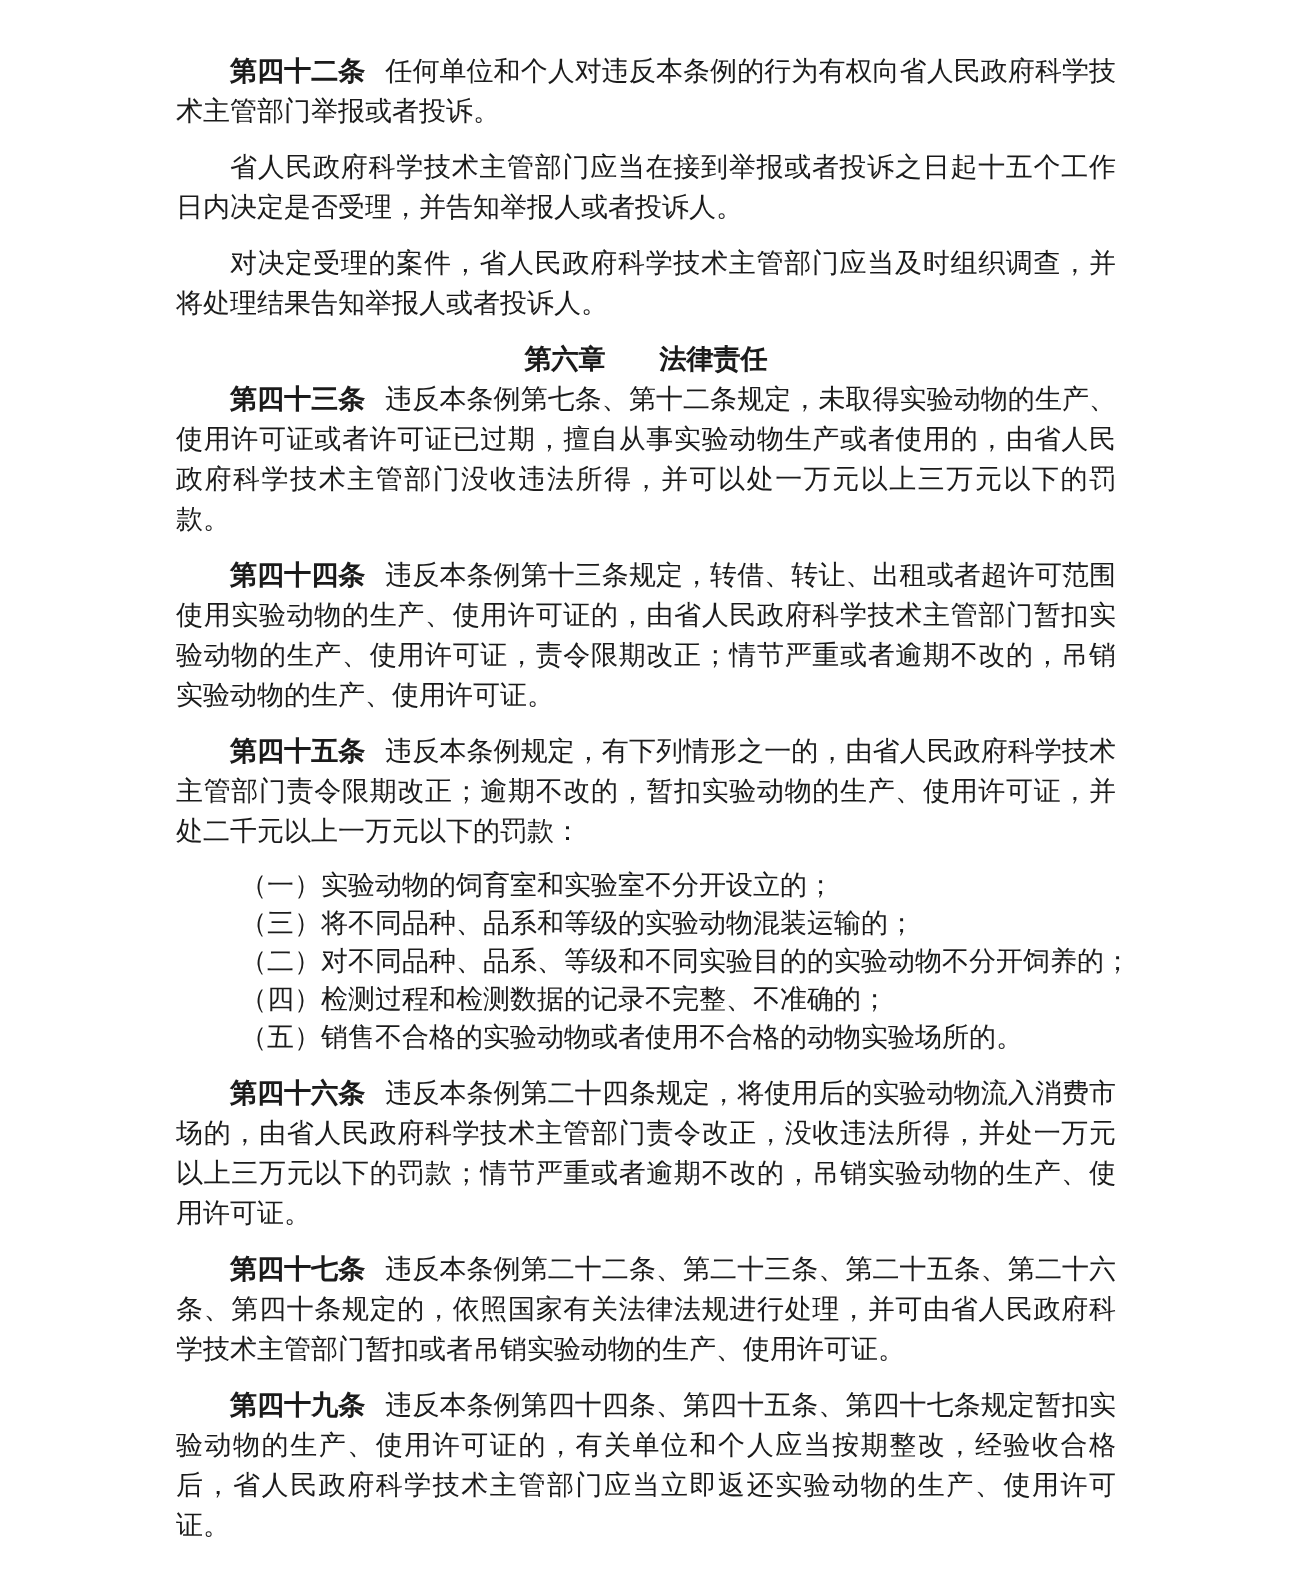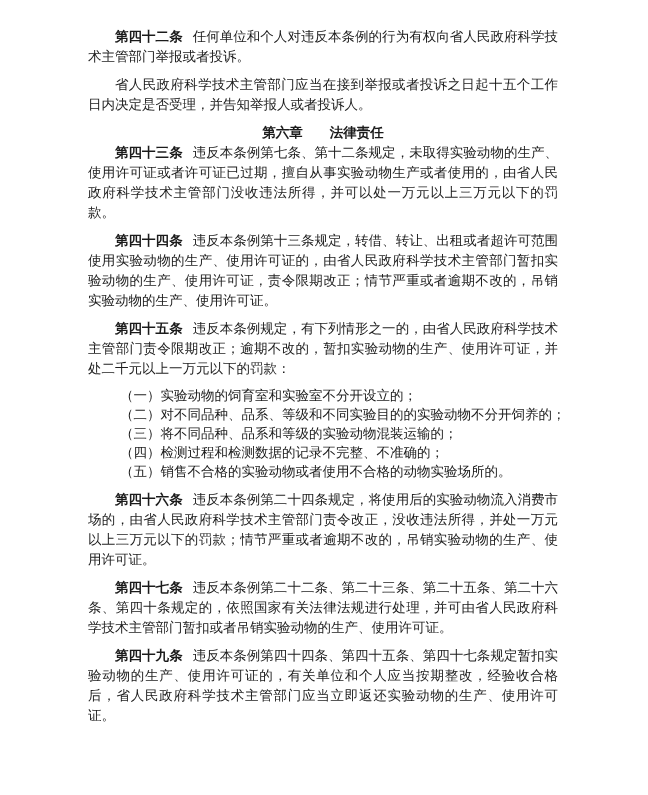--- a/index.html
+++ b/index.html
@@ -56,33 +56,34 @@
 </style>
 </head>
 <body>
 
 <div class="page">
 
   <p class="para"><span class="num">第四十二条</span><span>任何单位和个人对违反本条例的行为有权向省人民政府科学技术主管部门举报或者投诉。</span></p>
 
   <p class="para">省人民政府科学技术主管部门应当在接到举报或者投诉之日起十五个工作日内决定是否受理，并告知举报人或者投诉人。</p>
 
+  <p class="para">对决定受理的案件，省人民政府科学技术主管部门应当及时组织调查，并将处理结果告知举报人或者投诉人。</p>
 
   <p class="chapter"><span class="chapter-num">第六章</span><span class="chapter-title">法律责任</span></p>
 
   <p class="para"><span class="num">第四十三条</span><span>违反本条例第七条、第十二条规定，未取得实验动物的生产、使用许可证或者许可证已过期，擅自从事实验动物生产或者使用的，由省人民政府科学技术主管部门没收违法所得，并可以处一万元以上三万元以下的罚款。</span></p>
 
   <p class="para"><span class="num">第四十四条</span><span>违反本条例第十三条规定，转借、转让、出租或者超许可范围使用实验动物的生产、使用许可证的，由省人民政府科学技术主管部门暂扣实验动物的生产、使用许可证，责令限期改正；情节严重或者逾期不改的，吊销实验动物的生产、使用许可证。</span></p>
 
   <p class="para"><span class="num">第四十五条</span><span>违反本条例规定，有下列情形之一的，由省人民政府科学技术主管部门责令限期改正；逾期不改的，暂扣实验动物的生产、使用许可证，并处二千元以上一万元以下的罚款：</span></p>
 
   <ul class="clause-list">
     <li>（一）实验动物的饲育室和实验室不分开设立的；</li>
+    <li>（三）将不同品种、品系和等级的实验动物混装运输的；</li>
     <li>（二）对不同品种、品系、等级和不同实验目的的实验动物不分开饲养的；</li>
-    <li>（三）将不同品种、品系和等级的实验动物混装运输的；</li>
     <li>（四）检测过程和检测数据的记录不完整、不准确的；</li>
     <li>（五）销售不合格的实验动物或者使用不合格的动物实验场所的。</li>
   </ul>
 
   <p class="para"><span class="num">第四十六条</span><span>违反本条例第二十四条规定，将使用后的实验动物流入消费市场的，由省人民政府科学技术主管部门责令改正，没收违法所得，并处一万元以上三万元以下的罚款；情节严重或者逾期不改的，吊销实验动物的生产、使用许可证。</span></p>
 
   <p class="para"><span class="num">第四十七条</span><span>违反本条例第二十二条、第二十三条、第二十五条、第二十六条、第四十条规定的，依照国家有关法律法规进行处理，并可由省人民政府科学技术主管部门暂扣或者吊销实验动物的生产、使用许可证。</span></p>
 
 
   <p class="para"><span class="num">第四十九条</span><span>违反本条例第四十四条、第四十五条、第四十七条规定暂扣实验动物的生产、使用许可证的，有关单位和个人应当按期整改，经验收合格后，省人民政府科学技术主管部门应当立即返还实验动物的生产、使用许可证。</span></p>

